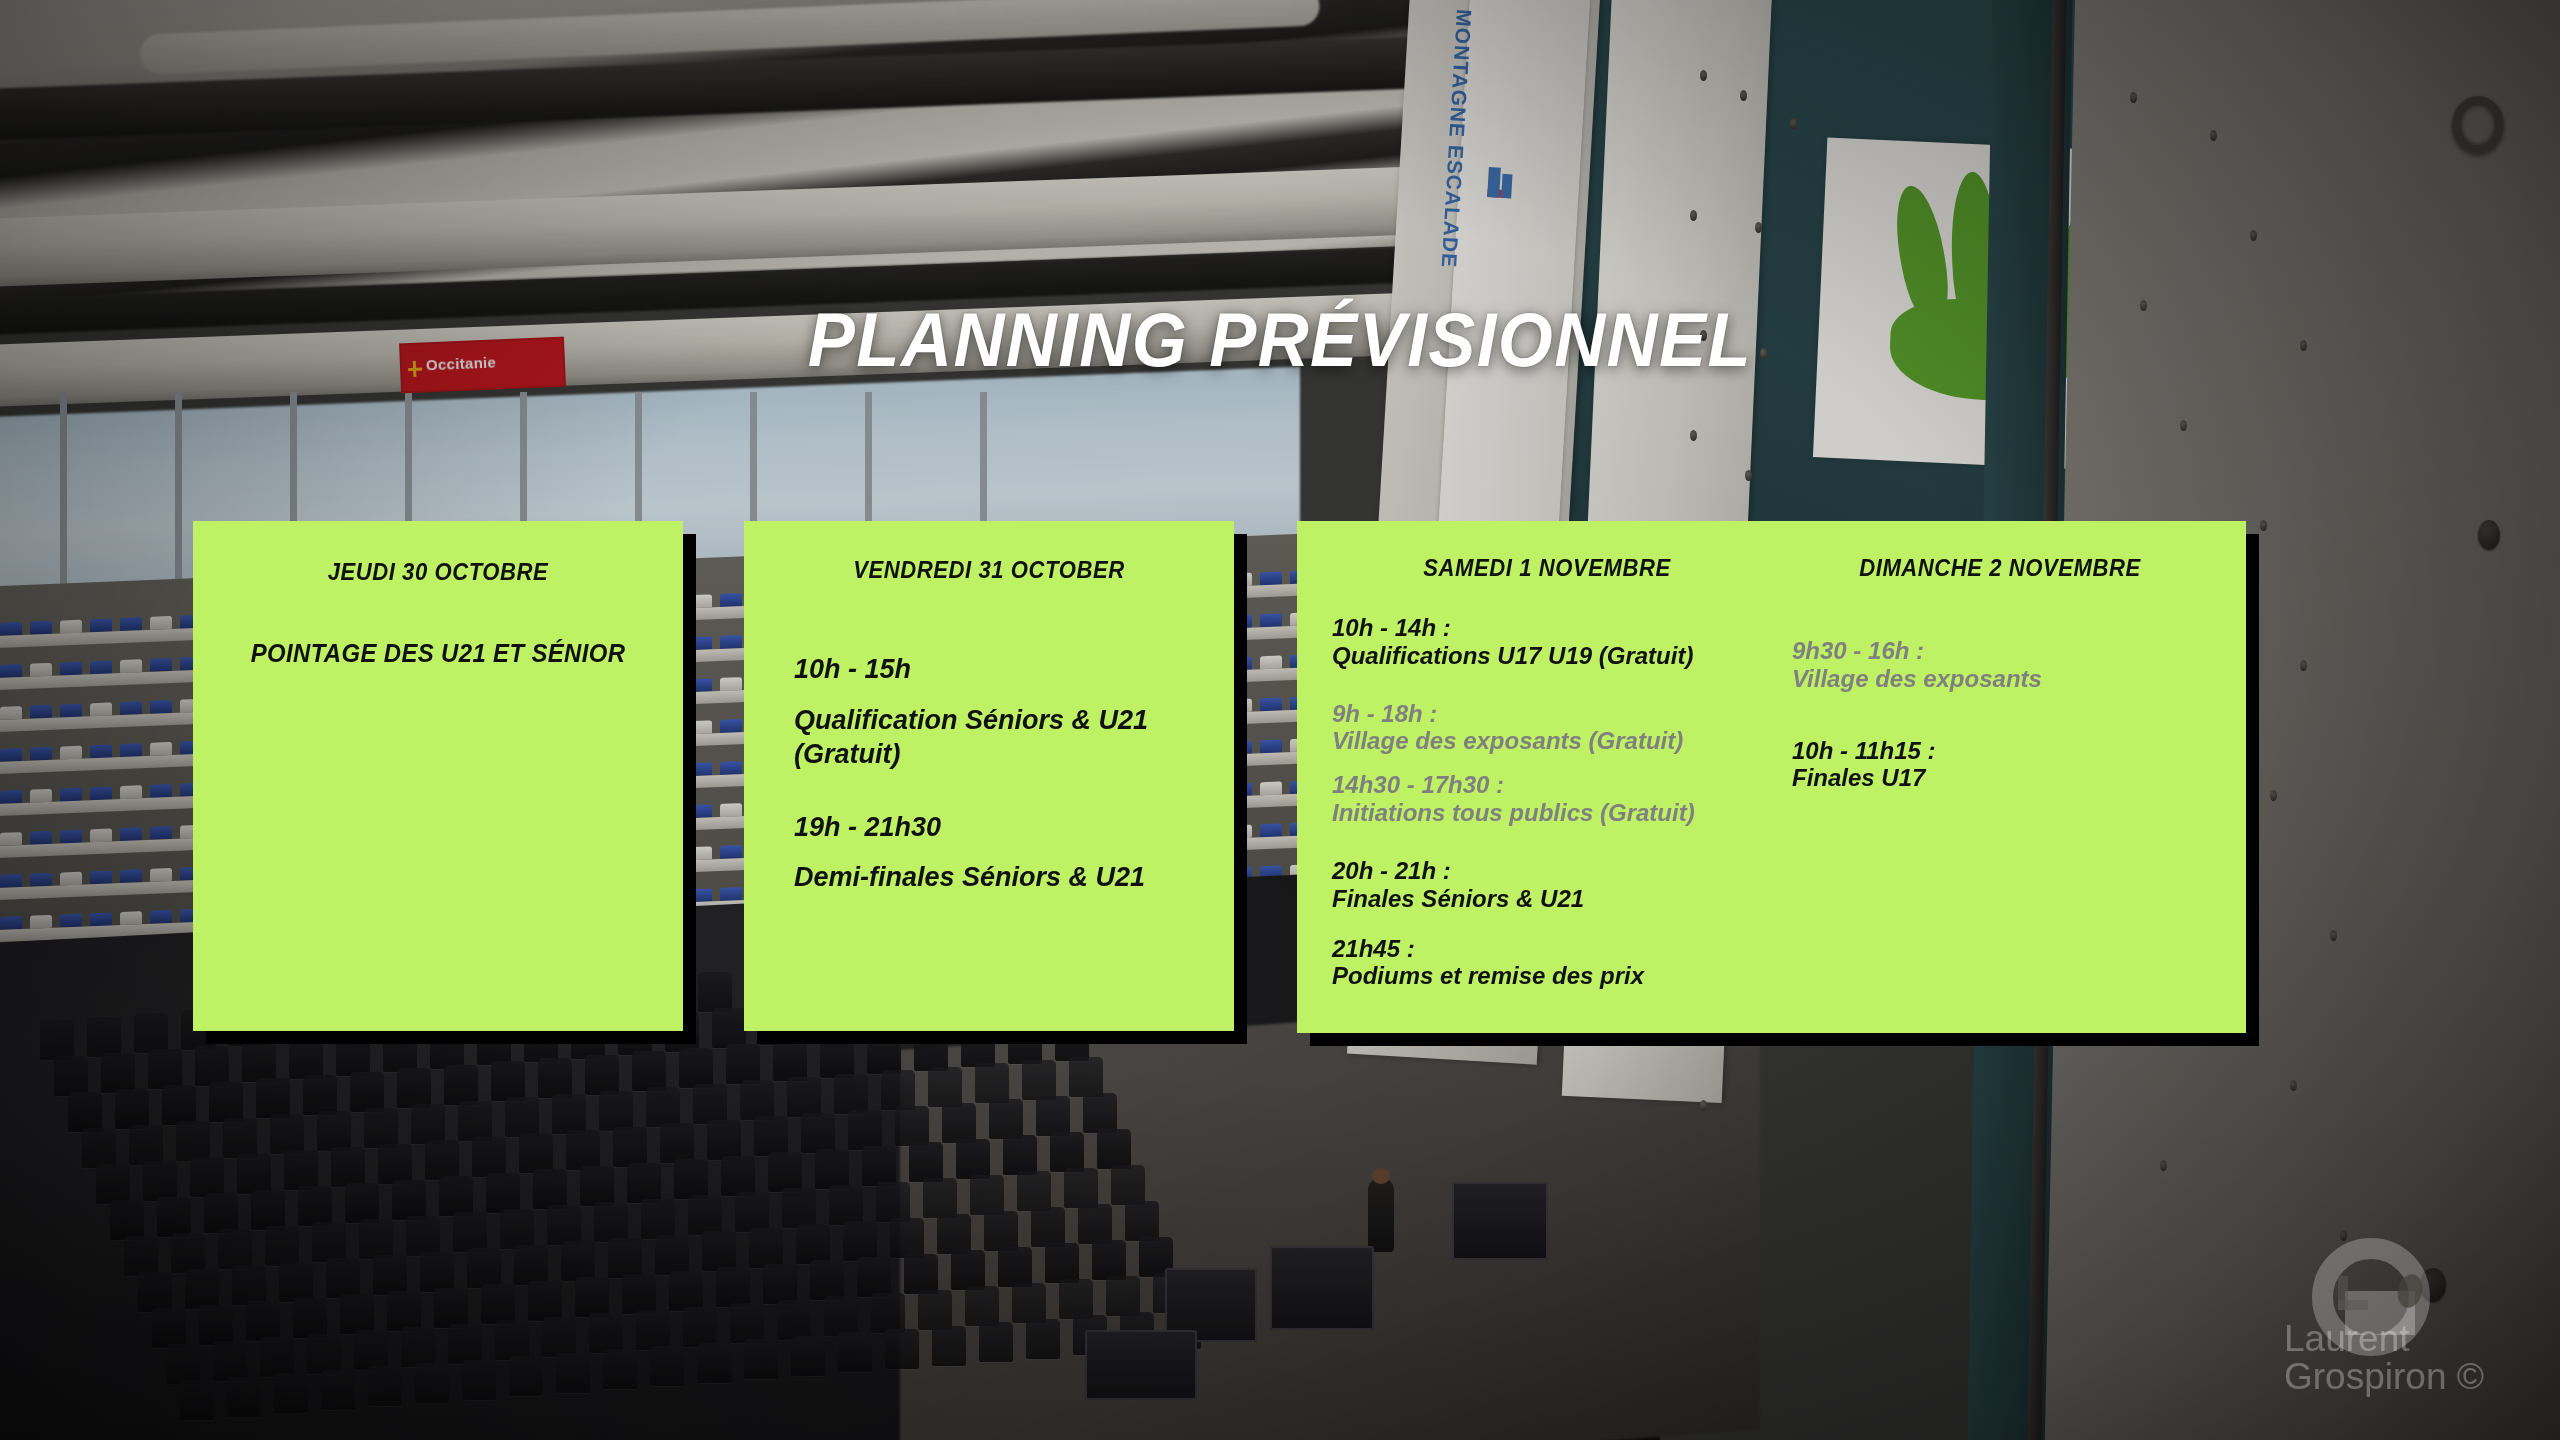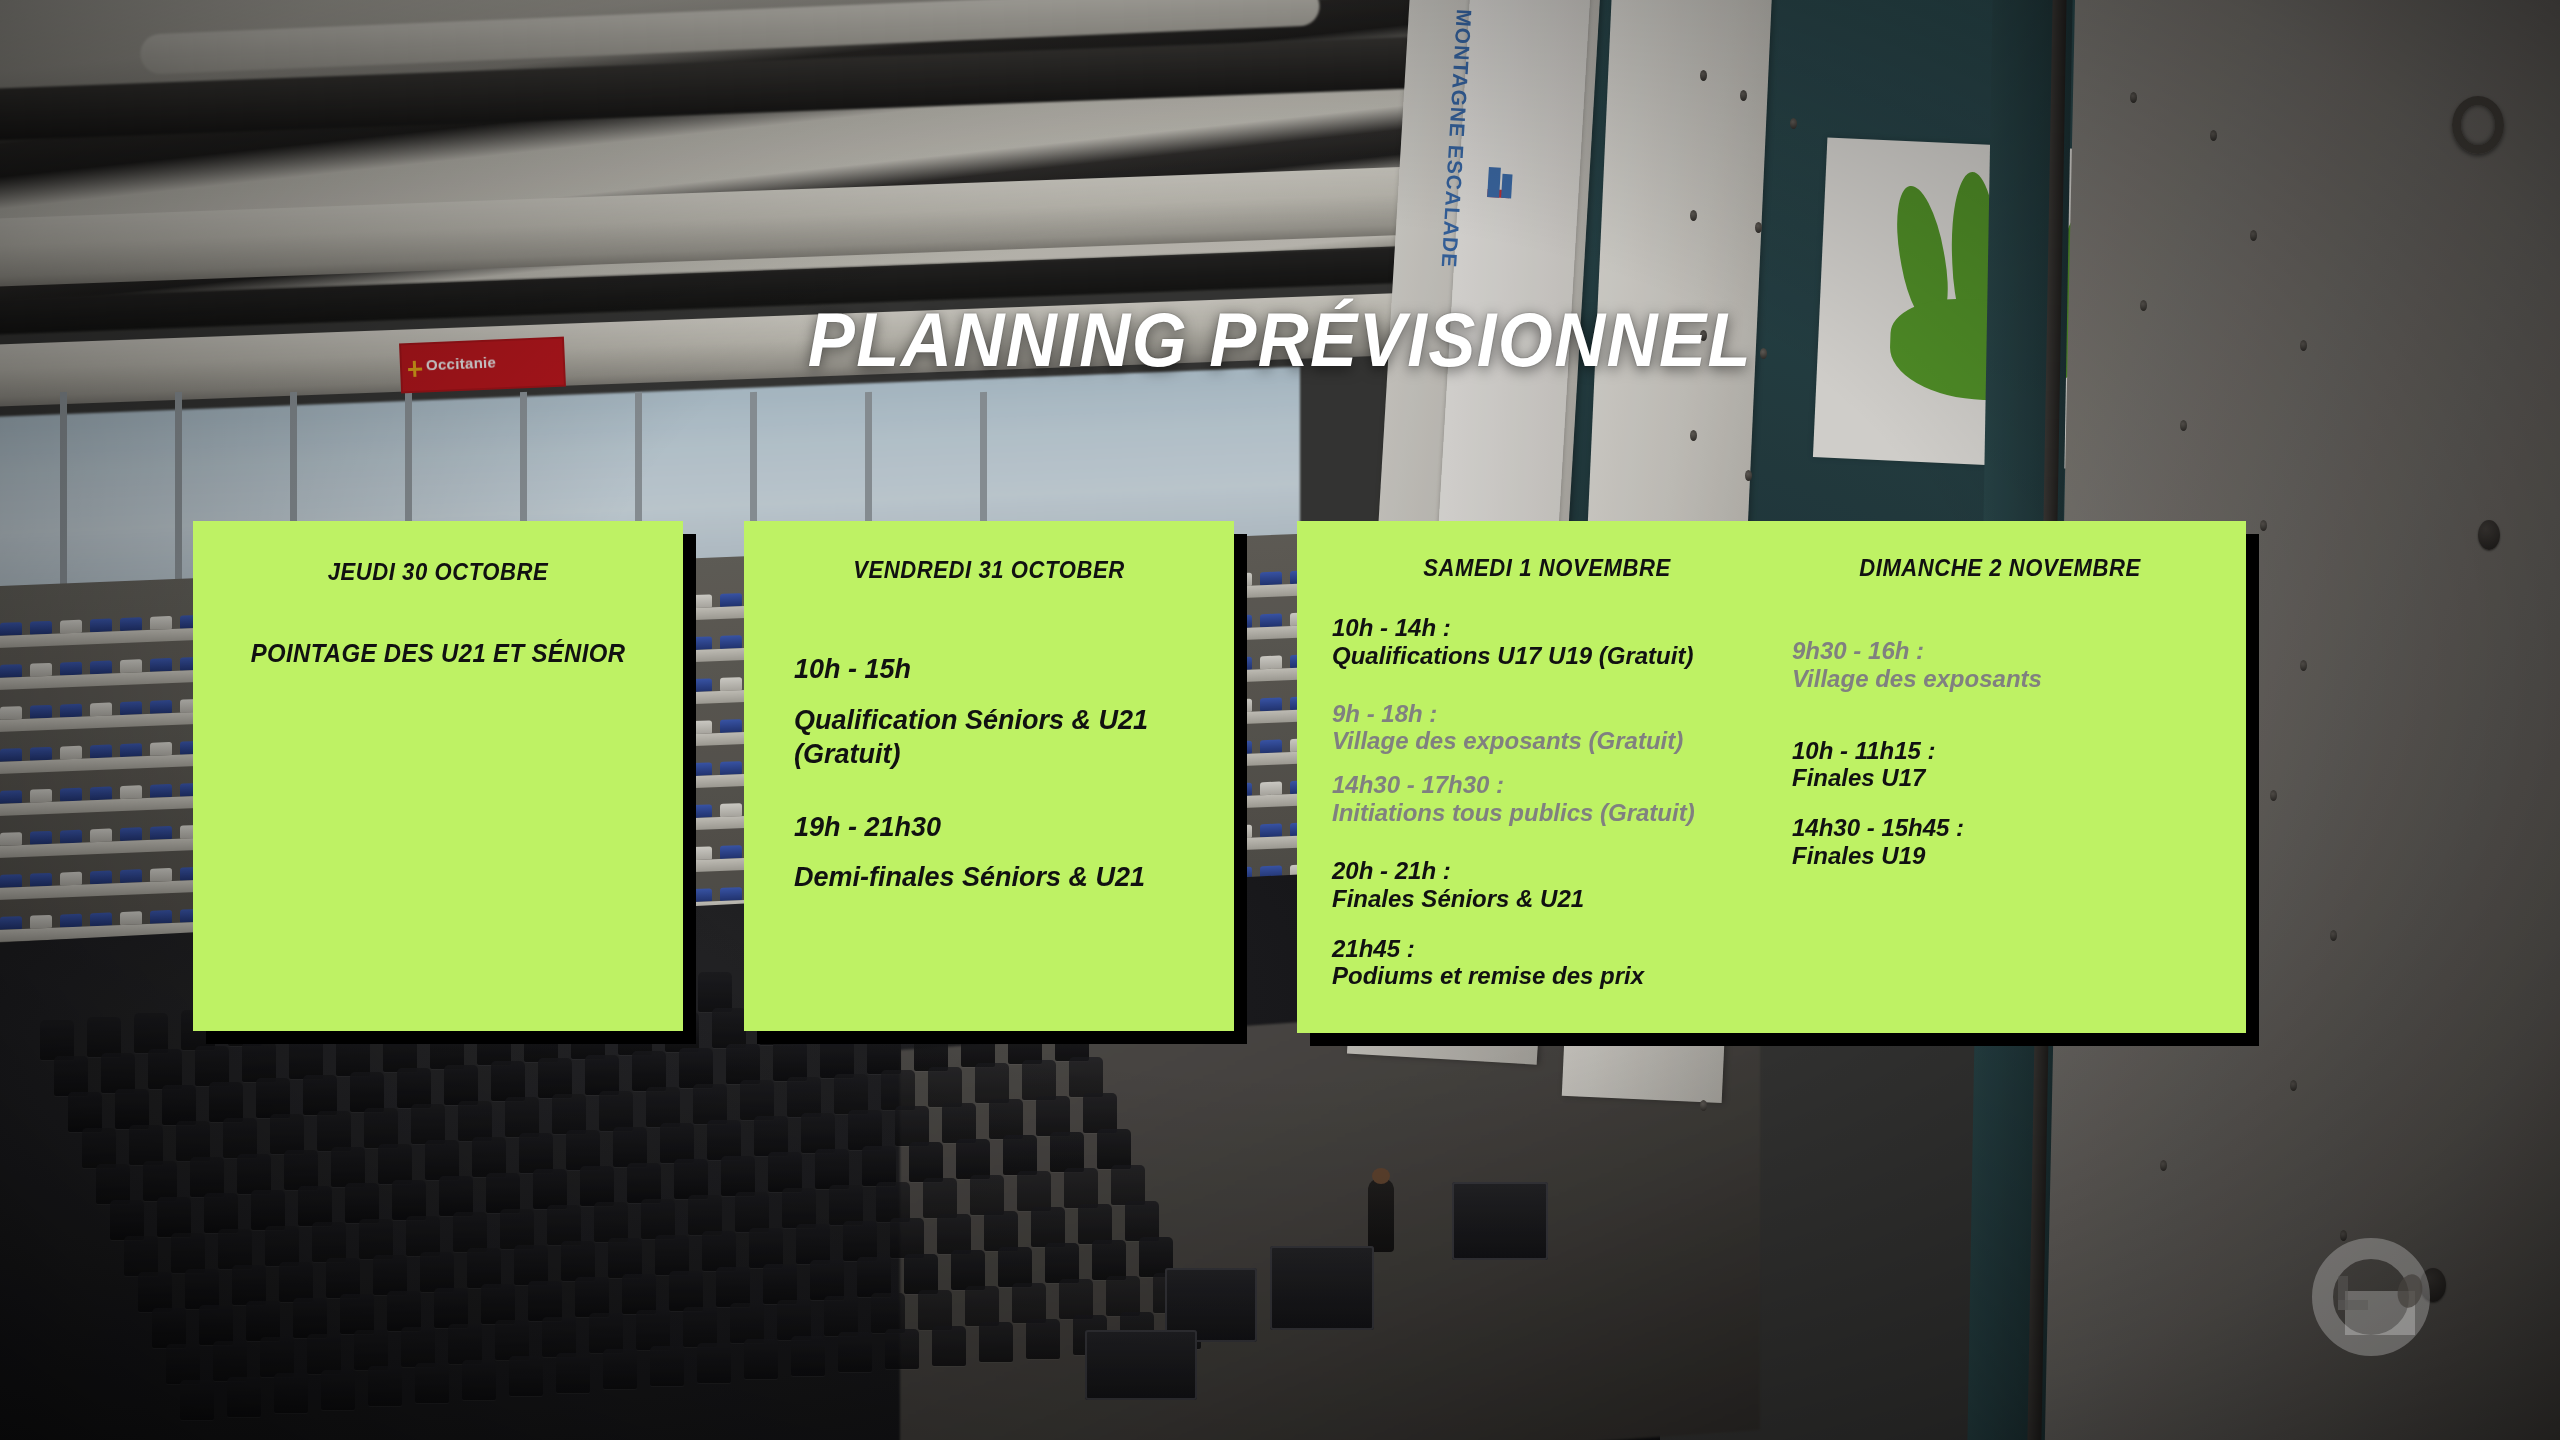--- a/index.html
+++ b/index.html
@@ -1006,27 +1006,27 @@
       <div class="card-title">DIMANCHE 2 NOVEMBRE</div>
       <div class="card-body">
         <div class="blk muted" style="margin-bottom:44px">
           <div class="t">9h30 - 16h :</div>
           <div class="d">Village des exposants</div>
         </div>
         <div class="blk" style="margin-bottom:22px">
           <div class="t">10h - 11h15 :</div>
           <div class="d">Finales U17</div>
         </div>
-        <div class="blk">
-          <div class="t">14h30 - 15h45 :</div>
-          <div class="d">Finales U19</div>
-        </div>
       </div>
     </div>
   </div>
 
   <div class="watermark">
     <div class="wm-logo"></div>
     <div class="wm-l"></div>
     <div class="wm-dot"></div>
+    <div class="wm-text">
+      <div>Laurent</div>
+      <div>Grospiron ©</div>
+    </div>
   </div>
 
 </div>
 
 </body></html>

